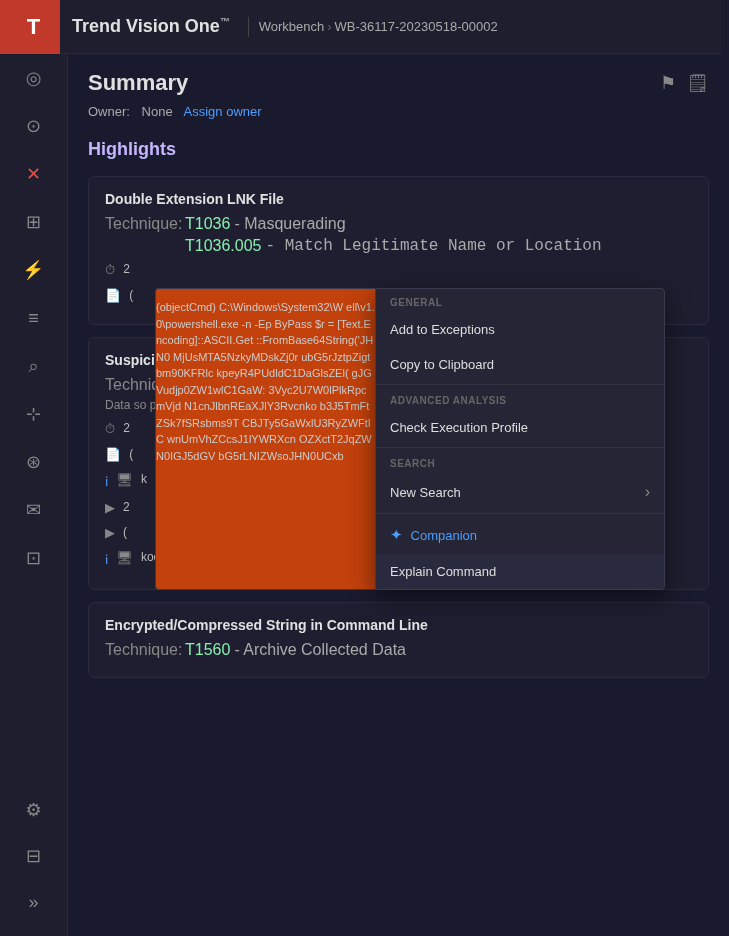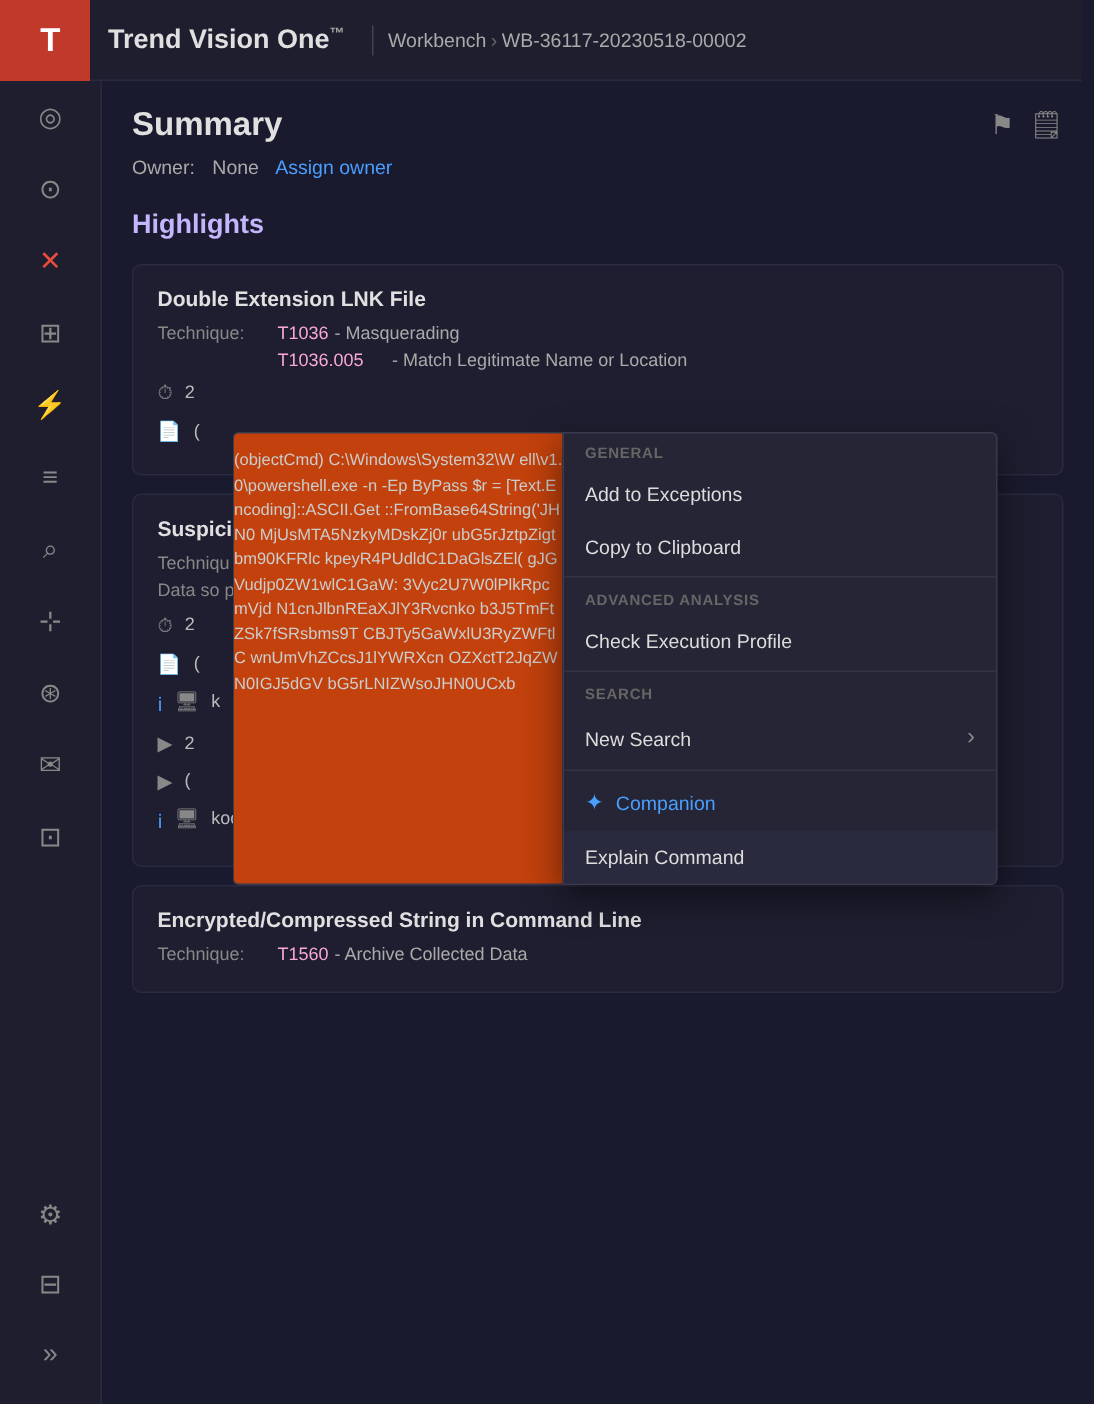--- a/index.html
+++ b/index.html
@@ -196,32 +196,32 @@
     .finding-title {
       font-size: 14px;
       font-weight: 700;
       color: #e0e0e0;
       margin-bottom: 8px;
     }
 
     .finding-row {
       display: flex;
       align-items: center;
-      font-size: 12px;
+      font-size: 16px;
       margin-bottom: 4px;
     }
 
     .finding-label {
       color: #888;
       min-width: 80px;
       flex-shrink: 0;
     }
 
     .finding-value {
-      color: #f9a8d4;
+      color: #86efac;
     }
 
     .finding-value.gray {
       color: #aaa;
     }
 
     .data-source-row {
       font-size: 12px;
       color: #888;
       margin-bottom: 6px;
@@ -447,21 +447,21 @@
     <div class="finding-card">
       <div class="finding-title">Double Extension LNK File</div>
       <div class="finding-row">
         <span class="finding-label">Technique:</span>
         <span class="finding-value">T1036</span>
         <span class="finding-value gray" style="margin-left:4px;">- Masquerading</span>
       </div>
       <div class="finding-row">
         <span class="finding-label"></span>
         <span class="finding-value">T1036.005</span>
-        <span class="finding-value gray" style="margin-left:19px;">- Match Legitimate Name or Location</span>
+        <span class="finding-value gray" style="margin-left:4px;font-family:Liberation Mono, monospace;">- Match Legitimate Name or Location</span>
       </div>
       <div class="event-item">
         <span class="event-icon">⏱</span>
         <span class="event-text">2</span>
       </div>
       <div class="event-item">
         <span class="event-icon">📄</span>
         <span class="event-text">(</span>
       </div>
     </div>

